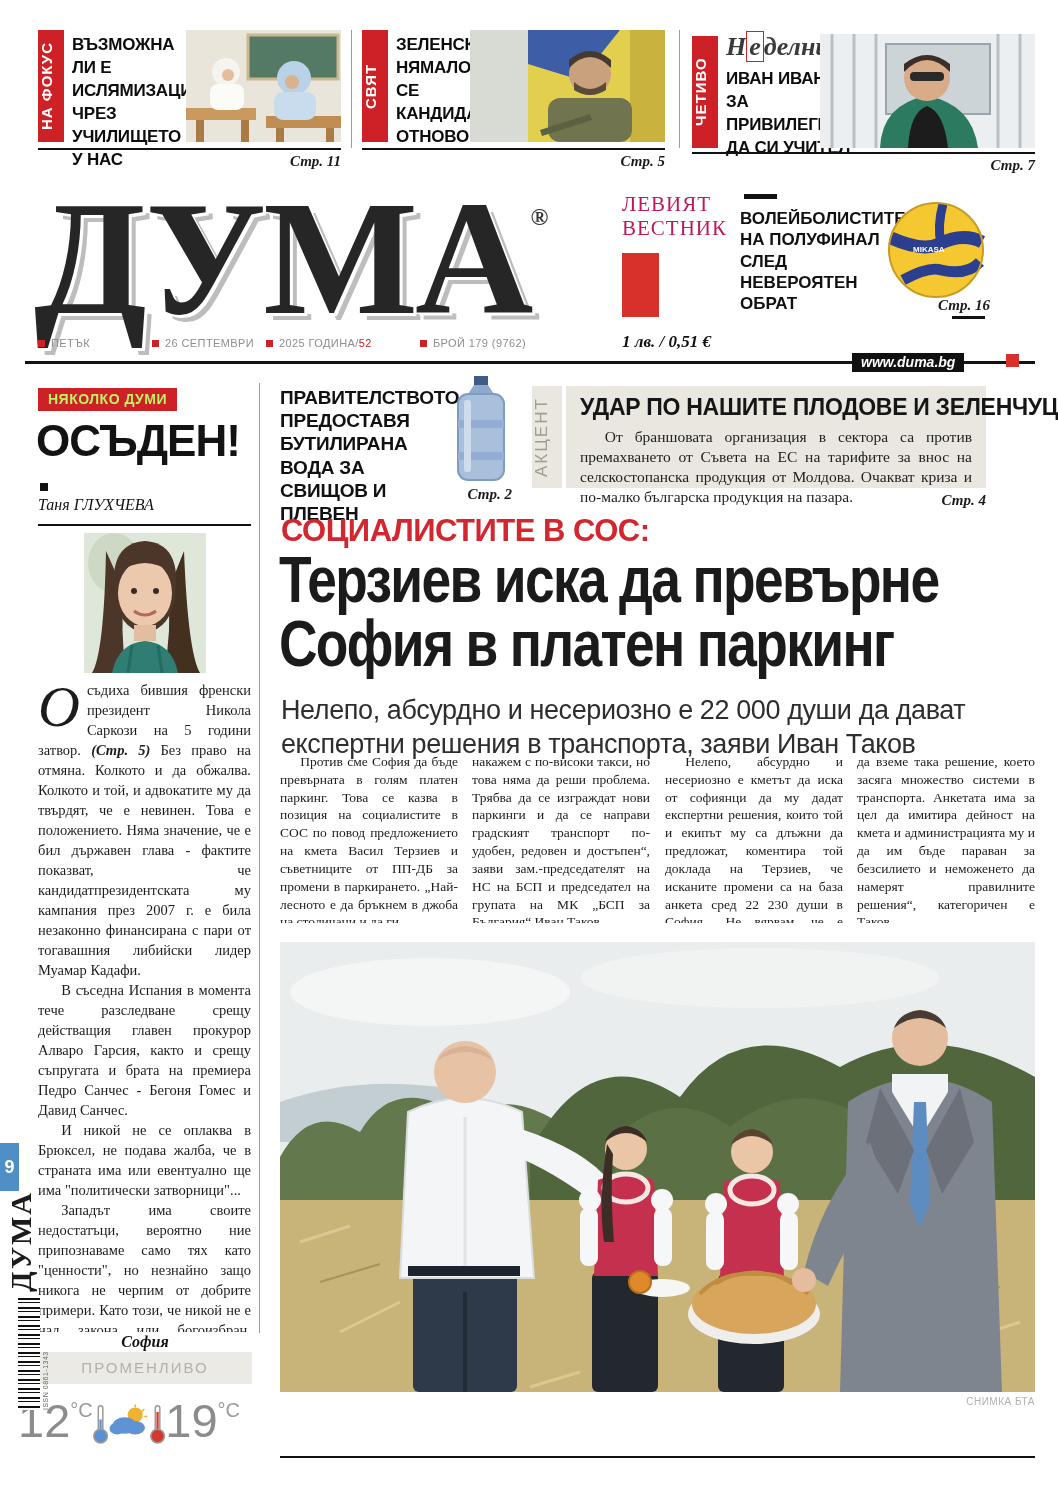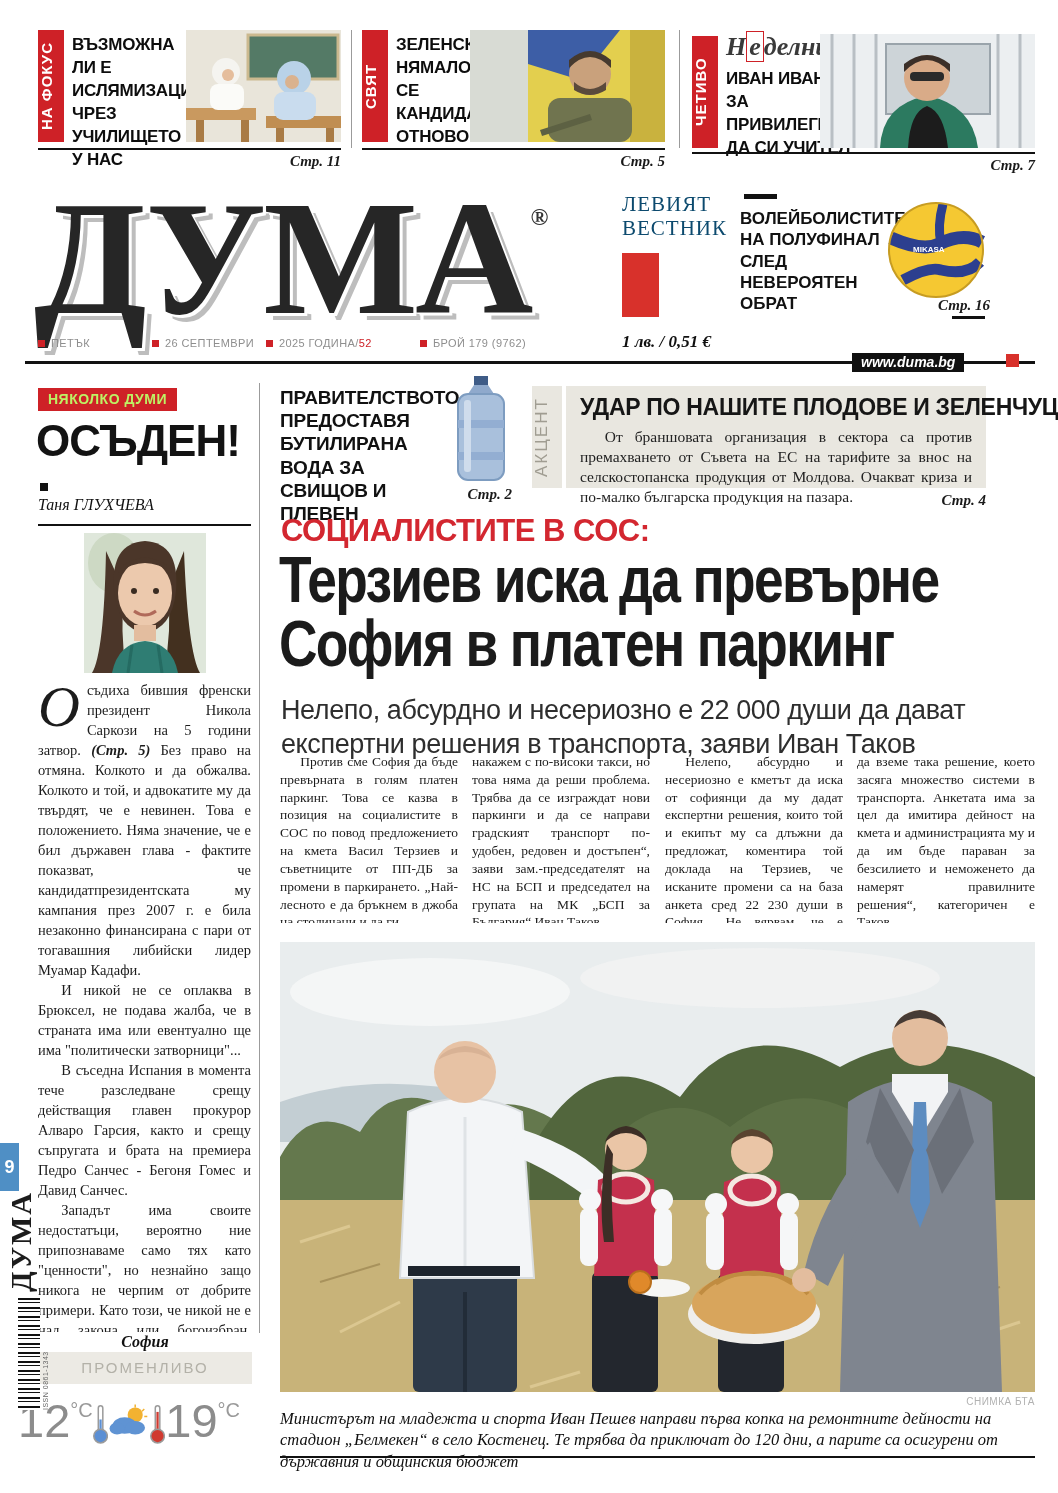--- a/index.html
+++ b/index.html
@@ -13,21 +13,21 @@
   .vlabel-gray { background:#e9e7e0; color:#a09d92; font-weight:normal; font-size:17px; letter-spacing:2px;
             writing-mode:vertical-rl; transform:rotate(180deg); text-align:center; }
   .teaser-hl { font-weight:bold; font-size:17px; line-height:1.35; letter-spacing:-0.2px; color:#0d0d0d;
                transform:scaleX(0.85); transform-origin:0 0; width:118%; }
   .rule { background:#111; }
   .vr { background:#9b9b9b; }
   .pgref { font-family:"Liberation Serif", serif; font-style:italic; font-weight:bold; font-size:15px; color:#1a1a1a; text-align:right; }
 
   .logo { font-family:"Liberation Serif", serif; font-weight:bold; font-size:164px; line-height:0.9;
           letter-spacing:-3px; color:#262626; text-shadow:3px 3px 0 #ffffff, 7px 7px 0 #bdbdbd; }
-  .tagline { font-family:"Liberation Serif", serif; font-size:21px; letter-spacing:1px; line-height:1.15; color:#0c4a6e; }
+  .tagline { font-family:"Liberation Serif", serif; font-size:21px; letter-spacing:1px; line-height:1.15; color:#be185d; }
   .price { font-family:"Liberation Serif", serif; font-style:italic; font-weight:bold; font-size:17px; }
   .dateitem { font-size:11px; letter-spacing:0.4px; color:#8e8e8e; white-space:nowrap; }
   .dateitem .sq { display:inline-block; width:7px; height:7px; background:#ce2127; margin-right:6px; }
   .dateitem .acc { color:#ce2127; }
   .weblabel { background:#101010; color:#fff; font-style:italic; font-weight:bold; font-size:14px; padding:1px 9px 2px; }
 
   .serifbody { font-family:"Liberation Serif", serif; text-align:justify; color:#1c1c1c; }
   .op-body { font-size:14.5px; line-height:1.38; }
   .op-body p { margin:0; text-indent:1.6em; }
   .op-body p.first { text-indent:0; }
@@ -193,22 +193,22 @@
       <circle cx="72" cy="58" r="3" fill="#3a2c22"></circle>
     <path d="M50,78 Q61,86 72,78" fill="none" stroke="#b06a5a" stroke-width="3"></path>
     <rect x="50" y="92" width="22" height="16" fill="#e3bd9f"></rect>
     <path d="M28,140 Q34,110 61,108 Q88,110 94,140 Z" fill="#2f7d73"></path>
     <line x1="48" y1="112" x2="44" y2="140" stroke="#256b62" stroke-width="3"></line>
     <line x1="74" y1="112" x2="78" y2="140" stroke="#256b62" stroke-width="3"></line>
   </svg>
 
   <div class="serifbody op-body abs" style="left:38px; top:680px; width:213px; height:652px; overflow:hidden;">
     <p class="first"><span class="dropcap">О</span><span>съдиха бившия френски президент Никола Саркози на 5 години затвор. </span><span class="marker">(Стр. 5)</span><span> Без право на отмяна. Колкото и да обжалва. Колкото и той, и адвокатите му да твърдят, че е невинен. Това е положението. Няма значение, че е бил държавен глава - фактите показват, че кандидатпрезидентската му кампания през 2007 г. е била незаконно финансирана с пари от тогавашния либийски лидер Муамар Кадафи.</span></p>
+    <p>В съседна Испания в момента тече разследване срещу действащия главен прокурор Алваро Гарсия, както и срещу съпругата и брата на премиера Педро Санчес - Бегоня Гомес и Давид Санчес.</p>
     <p>И никой не се оплаква в Брюксел, не подава жалба, че в страната има или евентуално ще има "политически затворници"...</p>
-    <p>В съседна Испания в момента тече разследване срещу действащия главен прокурор Алваро Гарсия, както и срещу съпругата и брата на премиера Педро Санчес - Бегоня Гомес и Давид Санчес.</p>
     <p>Западът има своите недостатъци, вероятно ние припознаваме само тях като "ценности", но незнайно защо никога не черпим от добрите примери. Като този, че никой не е над закона или богоизбран, независимо от длъжността си, семейството си, връзките, които има, или парите си. Както казват испаноговорящите - рано или късно всеки си плаща счупените чинии. Да се надяваме, че скоро тази практика ще бъде усвоена и при нас. А не само лошите навици и еврофондовете. Да видим дали тогава хората ще се натискат толкова много да стават политици.</p>
   </div>
 
   <div class="vr abs" style="left:259px; top:383px; width:1px; height:950px;"></div>
 
   <div class="abs" style="left:280px; top:386px; width:175px;"><span class="wt-title">ПРАВИТЕЛСТВОТО ПРЕДОСТАВЯ БУТИЛИРАНА ВОДА ЗА СВИЩОВ И ПЛЕВЕН</span></div>
   <svg class="abs" style="left:450px; top:376px;" width="62" height="106" viewBox="0 0 62 106">
     <rect x="24" y="0" width="14" height="9" fill="#3f5c87"></rect>
     <path d="M24,9 L38,9 L44,18 L18,18 Z" fill="#8fa9cc"></path>
     <rect x="8" y="18" width="46" height="86" rx="10" fill="#a9c0dc" stroke="#7d9cc0" stroke-width="2"></rect>
@@ -305,21 +305,20 @@
     <path d="M634,160 L646,160 L650,260 L640,286 L630,260 Z" fill="#5d8cc0"></path>
     <path d="M600,146 L634,208 L618,252 L586,200 Z" fill="#6b7079"></path>
     <path d="M680,146 L646,208 L662,252 L694,200 Z" fill="#6b7079"></path>
     <path d="M590,200 Q540,260 524,330 L548,344 Q576,282 606,246 Z" fill="#7f858f"></path>
     <circle cx="524" cy="338" r="12" fill="#e3bd9e"></circle>
     <circle cx="640" cy="96" r="28" fill="#e3bd9e"></circle>
     <path d="M614,86 Q640,66 666,86 Q660,70 640,68 Q620,70 614,86 Z" fill="#463b35"></path>
   </svg>
 
   <div class="credit abs" style="left:280px; top:1396px; width:755px;">СНИМКА БТА</div>
-  <div class="caption abs" style="left:280px; top:1408px; width:755px;">Министърът на младежта и спорта Иван Пешев направи първа копка на ремонтните дейности на стадион „Белмекен“ в село Костенец. Те трябва да приключат до 120 дни, а парите са осигурени от държавния и общинския бюджет</div>
   <div class="rule abs" style="left:280px; top:1456px; width:755px; height:2px;"></div>
 
   <div class="city abs" style="left:38px; top:1333px; width:214px;">София</div>
   <div class="condbox abs" style="left:38px; top:1352px; width:214px; height:32px;">ПРОМЕНЛИВО</div>
   <div class="abs" style="left:18px; top:1390px; width:222px; display:flex; align-items:center; justify-content:space-between;">
     <div class="temp"><span>12</span><span class="deg">°C</span></div>
     <svg width="20" height="52" viewBox="0 0 20 52" style="margin-top:8px;">
       <rect x="7" y="2" width="6" height="36" rx="3" fill="#fff" stroke="#9b9b9b" stroke-width="2"></rect>
       <rect x="8.5" y="20" width="3" height="18" fill="#5b8fd4"></rect>
       <circle cx="10" cy="42" r="9" fill="#5b8fd4" stroke="#9b9b9b" stroke-width="2"></circle>

